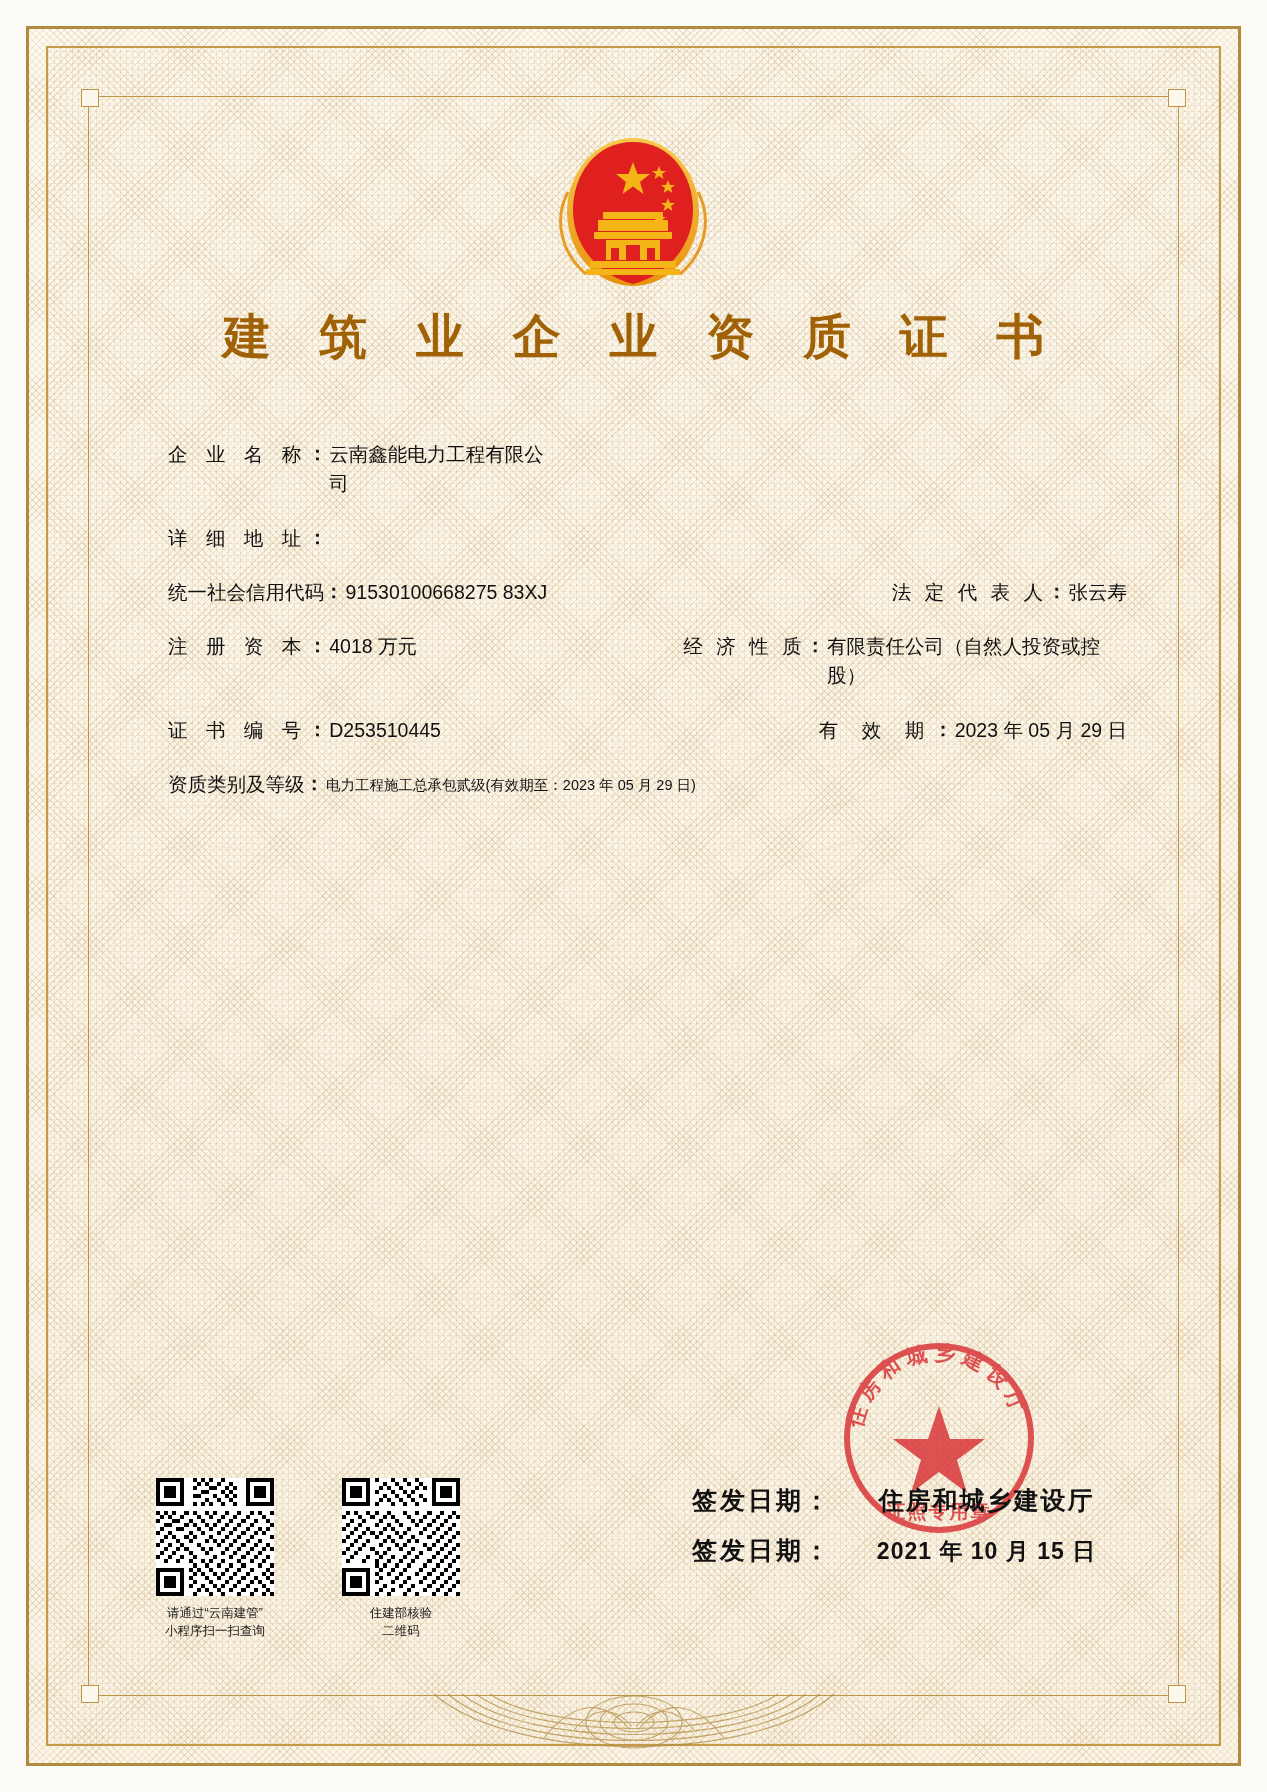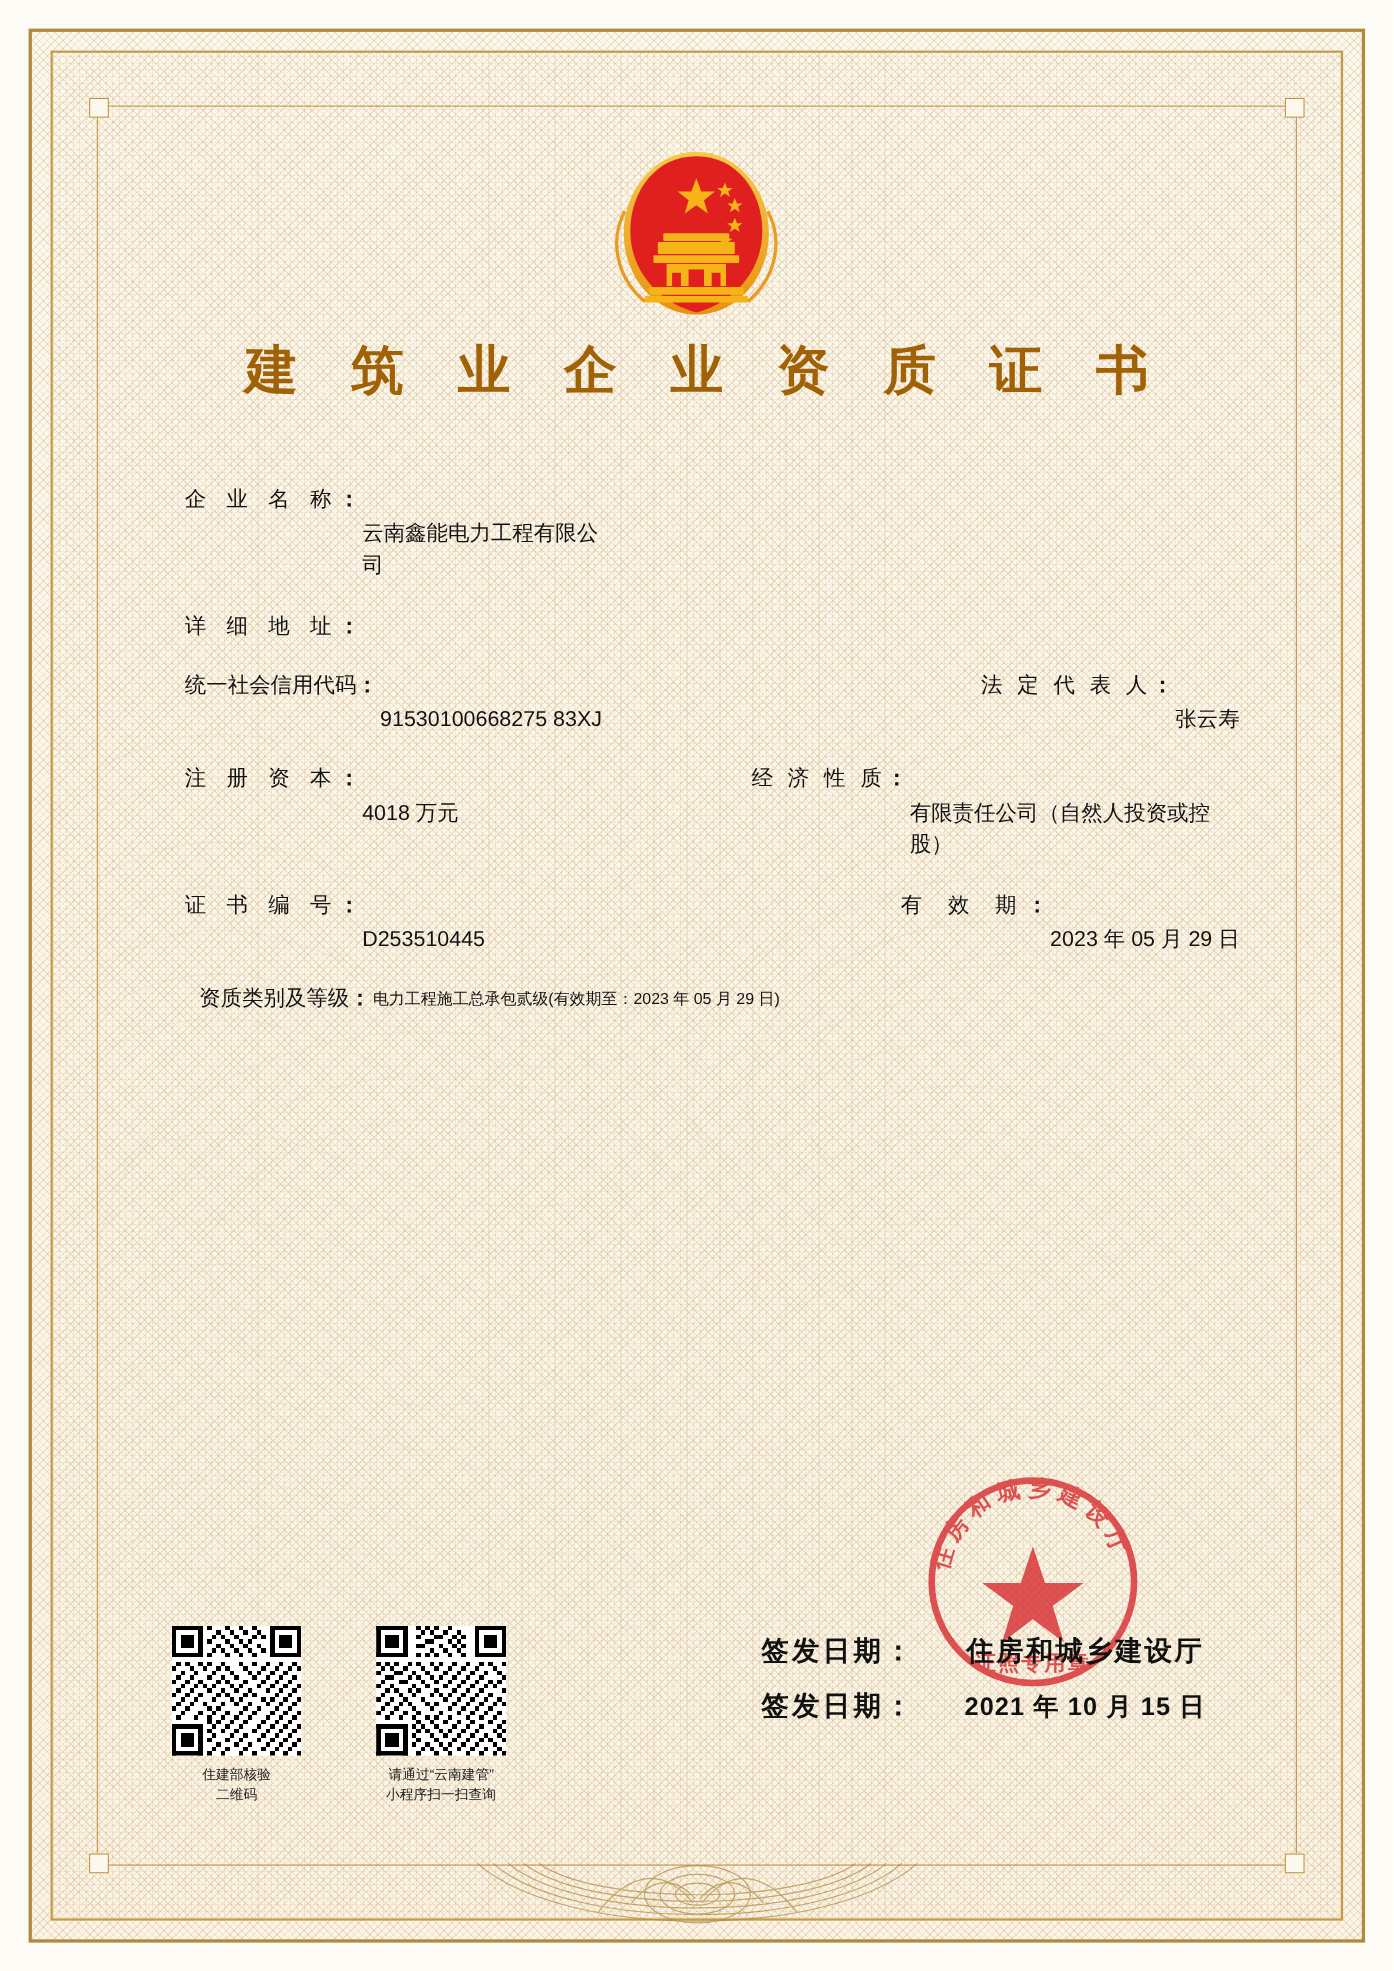--- a/index.html
+++ b/index.html
@@ -141,26 +141,25 @@
   }
   .lbl.w7 { letter-spacing: 6.5px; }
   .lbl.w5 { letter-spacing: 5px; }
   .lbl.w4 { letter-spacing: 4px; }
   .lbl.w0 { letter-spacing: 0px; }
   .colon { font-weight: bold; margin: 0 2px 0 0; }
   .val {
     font-weight: normal;
     line-height: 1.5;
     font-size: 19.5px;
-    margin-top: 31px;
   }
   .val.small { font-size: 17px; }
   .row.wide .val { font-size: 18.5px; }
 
-  .row-qual { margin-top: 6px; padding-left: 13px; }
+  .row-qual { margin-top: 6px; }
   .qual-val {
     font-size: 14.5px;
     line-height: 1.6;
     padding-top: 4px;
   }
 
   
   .footer {
     position: absolute;
     left: 40px; right: 20px; bottom: 42px;
@@ -382,248 +381,20 @@
           <span class="colon">：</span>
           <span class="qual-val">电力工程施工总承包贰级(有效期至：2023 年 05 月 29 日)</span>
         </div>
       </div>
 
     </div>
 
     <div class="footer">
 
       <div class="qr-group">
-
-        <div class="qr-item">
-          <div class="qr-box">
-            <svg width="118" height="118" viewBox="0 0 29 29" shape-rendering="crispEdges" xmlns="http://www.w3.org/2000/svg">
-              <rect width="29" height="29" fill="#fff"></rect>
-              <g fill="#000">
-                <rect x="0" y="0" width="7" height="1"></rect>
-                  <rect x="0" y="6" width="7" height="1"></rect>
-                <rect x="0" y="0" width="1" height="7"></rect>
-                  <rect x="6" y="0" width="1" height="7"></rect>
-                <rect x="2" y="2" width="3" height="3"></rect>
-                <rect x="22" y="0" width="7" height="1"></rect>
-                  <rect x="22" y="6" width="7" height="1"></rect>
-                <rect x="22" y="0" width="1" height="7"></rect>
-                  <rect x="28" y="0" width="1" height="7"></rect>
-                <rect x="24" y="2" width="3" height="3"></rect>
-                <rect x="0" y="22" width="7" height="1"></rect>
-                  <rect x="0" y="28" width="7" height="1"></rect>
-                <rect x="0" y="22" width="1" height="7"></rect>
-                  <rect x="6" y="22" width="1" height="7"></rect>
-                <rect x="2" y="24" width="3" height="3"></rect>
-                <rect x="8" y="0" width="1" height="1"></rect>
-                  <rect x="12" y="0" width="1" height="1"></rect>
-                  <rect x="15" y="0" width="1" height="1"></rect>
-                  <rect x="18" y="0" width="1" height="1"></rect>
-                <rect x="10" y="1" width="1" height="1"></rect>
-                  <rect x="13" y="1" width="1" height="1"></rect>
-                  <rect x="16" y="1" width="1" height="1"></rect>
-                  <rect x="19" y="1" width="1" height="1"></rect>
-                <rect x="9" y="2" width="1" height="1"></rect>
-                  <rect x="11" y="2" width="1" height="1"></rect>
-                  <rect x="14" y="2" width="1" height="1"></rect>
-                  <rect x="18" y="2" width="1" height="1"></rect>
-                  <rect x="20" y="2" width="1" height="1"></rect>
-                <rect x="8" y="3" width="1" height="1"></rect>
-                  <rect x="12" y="3" width="1" height="1"></rect>
-                  <rect x="15" y="3" width="1" height="1"></rect>
-                  <rect x="17" y="3" width="1" height="1"></rect>
-                <rect x="10" y="4" width="1" height="1"></rect>
-                  <rect x="13" y="4" width="1" height="1"></rect>
-                  <rect x="16" y="4" width="1" height="1"></rect>
-                  <rect x="19" y="4" width="1" height="1"></rect>
-                <rect x="9" y="5" width="1" height="1"></rect>
-                  <rect x="11" y="5" width="1" height="1"></rect>
-                  <rect x="14" y="5" width="1" height="1"></rect>
-                  <rect x="17" y="5" width="1" height="1"></rect>
-                  <rect x="20" y="5" width="1" height="1"></rect>
-                <rect x="8" y="6" width="1" height="1"></rect>
-                  <rect x="12" y="6" width="1" height="1"></rect>
-                  <rect x="15" y="6" width="1" height="1"></rect>
-                  <rect x="18" y="6" width="1" height="1"></rect>
-                <rect x="1" y="8" width="1" height="1"></rect>
-                  <rect x="3" y="8" width="1" height="1"></rect>
-                  <rect x="6" y="8" width="1" height="1"></rect>
-                <rect x="8" y="8" width="1" height="1"></rect>
-                  <rect x="11" y="8" width="1" height="1"></rect>
-                  <rect x="15" y="8" width="1" height="1"></rect>
-                  <rect x="18" y="8" width="1" height="1"></rect>
-                <rect x="21" y="8" width="1" height="1"></rect>
-                  <rect x="24" y="8" width="1" height="1"></rect>
-                  <rect x="27" y="8" width="1" height="1"></rect>
-                <rect x="0" y="9" width="1" height="1"></rect>
-                  <rect x="4" y="9" width="1" height="1"></rect>
-                  <rect x="7" y="9" width="1" height="1"></rect>
-                <rect x="10" y="9" width="1" height="1"></rect>
-                  <rect x="12" y="9" width="1" height="1"></rect>
-                  <rect x="16" y="9" width="1" height="1"></rect>
-                  <rect x="20" y="9" width="1" height="1"></rect>
-                <rect x="23" y="9" width="1" height="1"></rect>
-                  <rect x="26" y="9" width="1" height="1"></rect>
-                  <rect x="28" y="9" width="1" height="1"></rect>
-                <rect x="2" y="10" width="1" height="1"></rect>
-                  <rect x="5" y="10" width="1" height="1"></rect>
-                <rect x="9" y="10" width="1" height="1"></rect>
-                  <rect x="13" y="10" width="1" height="1"></rect>
-                  <rect x="17" y="10" width="1" height="1"></rect>
-                  <rect x="19" y="10" width="1" height="1"></rect>
-                <rect x="22" y="10" width="1" height="1"></rect>
-                  <rect x="25" y="10" width="1" height="1"></rect>
-                <rect x="1" y="11" width="1" height="1"></rect>
-                  <rect x="4" y="11" width="1" height="1"></rect>
-                  <rect x="8" y="11" width="1" height="1"></rect>
-                <rect x="11" y="11" width="1" height="1"></rect>
-                  <rect x="14" y="11" width="1" height="1"></rect>
-                  <rect x="18" y="11" width="1" height="1"></rect>
-                  <rect x="21" y="11" width="1" height="1"></rect>
-                <rect x="24" y="11" width="1" height="1"></rect>
-                  <rect x="27" y="11" width="1" height="1"></rect>
-                <rect x="0" y="12" width="1" height="1"></rect>
-                  <rect x="3" y="12" width="1" height="1"></rect>
-                  <rect x="6" y="12" width="1" height="1"></rect>
-                <rect x="10" y="12" width="1" height="1"></rect>
-                  <rect x="12" y="12" width="1" height="1"></rect>
-                  <rect x="16" y="12" width="1" height="1"></rect>
-                  <rect x="20" y="12" width="1" height="1"></rect>
-                <rect x="23" y="12" width="1" height="1"></rect>
-                  <rect x="26" y="12" width="1" height="1"></rect>
-                <rect x="2" y="13" width="1" height="1"></rect>
-                  <rect x="5" y="13" width="1" height="1"></rect>
-                  <rect x="7" y="13" width="1" height="1"></rect>
-                <rect x="9" y="13" width="1" height="1"></rect>
-                  <rect x="13" y="13" width="1" height="1"></rect>
-                  <rect x="15" y="13" width="1" height="1"></rect>
-                  <rect x="19" y="13" width="1" height="1"></rect>
-                <rect x="22" y="13" width="1" height="1"></rect>
-                  <rect x="25" y="13" width="1" height="1"></rect>
-                  <rect x="28" y="13" width="1" height="1"></rect>
-                <rect x="1" y="14" width="1" height="1"></rect>
-                  <rect x="4" y="14" width="1" height="1"></rect>
-                  <rect x="8" y="14" width="1" height="1"></rect>
-                <rect x="11" y="14" width="1" height="1"></rect>
-                  <rect x="14" y="14" width="1" height="1"></rect>
-                  <rect x="17" y="14" width="1" height="1"></rect>
-                  <rect x="21" y="14" width="1" height="1"></rect>
-                <rect x="24" y="14" width="1" height="1"></rect>
-                  <rect x="27" y="14" width="1" height="1"></rect>
-                <rect x="0" y="15" width="1" height="1"></rect>
-                  <rect x="3" y="15" width="1" height="1"></rect>
-                  <rect x="6" y="15" width="1" height="1"></rect>
-                <rect x="10" y="15" width="1" height="1"></rect>
-                  <rect x="12" y="15" width="1" height="1"></rect>
-                  <rect x="16" y="15" width="1" height="1"></rect>
-                  <rect x="18" y="15" width="1" height="1"></rect>
-                <rect x="23" y="15" width="1" height="1"></rect>
-                  <rect x="26" y="15" width="1" height="1"></rect>
-                <rect x="2" y="16" width="1" height="1"></rect>
-                  <rect x="5" y="16" width="1" height="1"></rect>
-                  <rect x="9" y="16" width="1" height="1"></rect>
-                <rect x="13" y="16" width="1" height="1"></rect>
-                  <rect x="15" y="16" width="1" height="1"></rect>
-                  <rect x="20" y="16" width="1" height="1"></rect>
-                  <rect x="22" y="16" width="1" height="1"></rect>
-                <rect x="25" y="16" width="1" height="1"></rect>
-                  <rect x="28" y="16" width="1" height="1"></rect>
-                <rect x="1" y="17" width="1" height="1"></rect>
-                  <rect x="4" y="17" width="1" height="1"></rect>
-                  <rect x="7" y="17" width="1" height="1"></rect>
-                <rect x="11" y="17" width="1" height="1"></rect>
-                  <rect x="14" y="17" width="1" height="1"></rect>
-                  <rect x="17" y="17" width="1" height="1"></rect>
-                  <rect x="21" y="17" width="1" height="1"></rect>
-                <rect x="24" y="17" width="1" height="1"></rect>
-                  <rect x="27" y="17" width="1" height="1"></rect>
-                <rect x="0" y="18" width="1" height="1"></rect>
-                  <rect x="3" y="18" width="1" height="1"></rect>
-                  <rect x="8" y="18" width="1" height="1"></rect>
-                <rect x="10" y="18" width="1" height="1"></rect>
-                  <rect x="16" y="18" width="1" height="1"></rect>
-                  <rect x="19" y="18" width="1" height="1"></rect>
-                  <rect x="23" y="18" width="1" height="1"></rect>
-                <rect x="26" y="18" width="1" height="1"></rect>
-                <rect x="2" y="19" width="1" height="1"></rect>
-                  <rect x="6" y="19" width="1" height="1"></rect>
-                  <rect x="9" y="19" width="1" height="1"></rect>
-                <rect x="12" y="19" width="1" height="1"></rect>
-                  <rect x="15" y="19" width="1" height="1"></rect>
-                  <rect x="18" y="19" width="1" height="1"></rect>
-                  <rect x="22" y="19" width="1" height="1"></rect>
-                <rect x="25" y="19" width="1" height="1"></rect>
-                  <rect x="28" y="19" width="1" height="1"></rect>
-                <rect x="1" y="20" width="1" height="1"></rect>
-                  <rect x="5" y="20" width="1" height="1"></rect>
-                  <rect x="8" y="20" width="1" height="1"></rect>
-                <rect x="11" y="20" width="1" height="1"></rect>
-                  <rect x="14" y="20" width="1" height="1"></rect>
-                  <rect x="17" y="20" width="1" height="1"></rect>
-                  <rect x="21" y="20" width="1" height="1"></rect>
-                <rect x="24" y="20" width="1" height="1"></rect>
-                  <rect x="27" y="20" width="1" height="1"></rect>
-                <rect x="8" y="21" width="1" height="1"></rect>
-                  <rect x="10" y="21" width="1" height="1"></rect>
-                  <rect x="13" y="21" width="1" height="1"></rect>
-                  <rect x="16" y="21" width="1" height="1"></rect>
-                <rect x="20" y="21" width="1" height="1"></rect>
-                  <rect x="23" y="21" width="1" height="1"></rect>
-                  <rect x="26" y="21" width="1" height="1"></rect>
-                <rect x="9" y="22" width="1" height="1"></rect>
-                  <rect x="12" y="22" width="1" height="1"></rect>
-                  <rect x="15" y="22" width="1" height="1"></rect>
-                  <rect x="19" y="22" width="1" height="1"></rect>
-                <rect x="22" y="22" width="1" height="1"></rect>
-                  <rect x="25" y="22" width="1" height="1"></rect>
-                  <rect x="28" y="22" width="1" height="1"></rect>
-                <rect x="8" y="23" width="1" height="1"></rect>
-                  <rect x="11" y="23" width="1" height="1"></rect>
-                  <rect x="14" y="23" width="1" height="1"></rect>
-                  <rect x="18" y="23" width="1" height="1"></rect>
-                <rect x="21" y="23" width="1" height="1"></rect>
-                  <rect x="24" y="23" width="1" height="1"></rect>
-                  <rect x="27" y="23" width="1" height="1"></rect>
-                <rect x="9" y="24" width="1" height="1"></rect>
-                  <rect x="13" y="24" width="1" height="1"></rect>
-                  <rect x="16" y="24" width="1" height="1"></rect>
-                  <rect x="20" y="24" width="1" height="1"></rect>
-                <rect x="23" y="24" width="1" height="1"></rect>
-                  <rect x="26" y="24" width="1" height="1"></rect>
-                <rect x="8" y="25" width="1" height="1"></rect>
-                  <rect x="12" y="25" width="1" height="1"></rect>
-                  <rect x="15" y="25" width="1" height="1"></rect>
-                  <rect x="19" y="25" width="1" height="1"></rect>
-                <rect x="22" y="25" width="1" height="1"></rect>
-                  <rect x="25" y="25" width="1" height="1"></rect>
-                  <rect x="28" y="25" width="1" height="1"></rect>
-                <rect x="10" y="26" width="1" height="1"></rect>
-                  <rect x="14" y="26" width="1" height="1"></rect>
-                  <rect x="17" y="26" width="1" height="1"></rect>
-                  <rect x="21" y="26" width="1" height="1"></rect>
-                <rect x="24" y="26" width="1" height="1"></rect>
-                  <rect x="27" y="26" width="1" height="1"></rect>
-                <rect x="9" y="27" width="1" height="1"></rect>
-                  <rect x="12" y="27" width="1" height="1"></rect>
-                  <rect x="16" y="27" width="1" height="1"></rect>
-                  <rect x="20" y="27" width="1" height="1"></rect>
-                <rect x="23" y="27" width="1" height="1"></rect>
-                  <rect x="26" y="27" width="1" height="1"></rect>
-                <rect x="8" y="28" width="1" height="1"></rect>
-                  <rect x="11" y="28" width="1" height="1"></rect>
-                  <rect x="15" y="28" width="1" height="1"></rect>
-                  <rect x="18" y="28" width="1" height="1"></rect>
-                <rect x="22" y="28" width="1" height="1"></rect>
-                  <rect x="25" y="28" width="1" height="1"></rect>
-                  <rect x="28" y="28" width="1" height="1"></rect>
-              </g>
-            </svg>
-          </div>
-          <div class="qr-cap">住建部核验</div>
-          <div class="qr-cap">二维码</div>
-        </div>
 
         <div class="qr-item">
           <div class="qr-box">
             <svg width="118" height="118" viewBox="0 0 29 29" shape-rendering="crispEdges" xmlns="http://www.w3.org/2000/svg">
               <rect width="29" height="29" fill="#fff"></rect>
               <g fill="#000">
                 <rect x="0" y="0" width="7" height="1"></rect>
                   <rect x="0" y="6" width="7" height="1"></rect>
                 <rect x="0" y="0" width="1" height="7"></rect>
                   <rect x="6" y="0" width="1" height="7"></rect>
@@ -847,20 +618,248 @@
                   <rect x="20" y="28" width="1" height="1"></rect>
                 <rect x="23" y="28" width="1" height="1"></rect>
                   <rect x="26" y="28" width="1" height="1"></rect>
                   <rect x="28" y="28" width="1" height="1"></rect>
               </g>
             </svg>
           </div>
           <div class="qr-cap">请通过“云南建管”</div>
           <div class="qr-cap">小程序扫一扫查询</div>
         </div>
+
+        <div class="qr-item">
+          <div class="qr-box">
+            <svg width="118" height="118" viewBox="0 0 29 29" shape-rendering="crispEdges" xmlns="http://www.w3.org/2000/svg">
+              <rect width="29" height="29" fill="#fff"></rect>
+              <g fill="#000">
+                <rect x="0" y="0" width="7" height="1"></rect>
+                  <rect x="0" y="6" width="7" height="1"></rect>
+                <rect x="0" y="0" width="1" height="7"></rect>
+                  <rect x="6" y="0" width="1" height="7"></rect>
+                <rect x="2" y="2" width="3" height="3"></rect>
+                <rect x="22" y="0" width="7" height="1"></rect>
+                  <rect x="22" y="6" width="7" height="1"></rect>
+                <rect x="22" y="0" width="1" height="7"></rect>
+                  <rect x="28" y="0" width="1" height="7"></rect>
+                <rect x="24" y="2" width="3" height="3"></rect>
+                <rect x="0" y="22" width="7" height="1"></rect>
+                  <rect x="0" y="28" width="7" height="1"></rect>
+                <rect x="0" y="22" width="1" height="7"></rect>
+                  <rect x="6" y="22" width="1" height="7"></rect>
+                <rect x="2" y="24" width="3" height="3"></rect>
+                <rect x="8" y="0" width="1" height="1"></rect>
+                  <rect x="12" y="0" width="1" height="1"></rect>
+                  <rect x="15" y="0" width="1" height="1"></rect>
+                  <rect x="18" y="0" width="1" height="1"></rect>
+                <rect x="10" y="1" width="1" height="1"></rect>
+                  <rect x="13" y="1" width="1" height="1"></rect>
+                  <rect x="16" y="1" width="1" height="1"></rect>
+                  <rect x="19" y="1" width="1" height="1"></rect>
+                <rect x="9" y="2" width="1" height="1"></rect>
+                  <rect x="11" y="2" width="1" height="1"></rect>
+                  <rect x="14" y="2" width="1" height="1"></rect>
+                  <rect x="18" y="2" width="1" height="1"></rect>
+                  <rect x="20" y="2" width="1" height="1"></rect>
+                <rect x="8" y="3" width="1" height="1"></rect>
+                  <rect x="12" y="3" width="1" height="1"></rect>
+                  <rect x="15" y="3" width="1" height="1"></rect>
+                  <rect x="17" y="3" width="1" height="1"></rect>
+                <rect x="10" y="4" width="1" height="1"></rect>
+                  <rect x="13" y="4" width="1" height="1"></rect>
+                  <rect x="16" y="4" width="1" height="1"></rect>
+                  <rect x="19" y="4" width="1" height="1"></rect>
+                <rect x="9" y="5" width="1" height="1"></rect>
+                  <rect x="11" y="5" width="1" height="1"></rect>
+                  <rect x="14" y="5" width="1" height="1"></rect>
+                  <rect x="17" y="5" width="1" height="1"></rect>
+                  <rect x="20" y="5" width="1" height="1"></rect>
+                <rect x="8" y="6" width="1" height="1"></rect>
+                  <rect x="12" y="6" width="1" height="1"></rect>
+                  <rect x="15" y="6" width="1" height="1"></rect>
+                  <rect x="18" y="6" width="1" height="1"></rect>
+                <rect x="1" y="8" width="1" height="1"></rect>
+                  <rect x="3" y="8" width="1" height="1"></rect>
+                  <rect x="6" y="8" width="1" height="1"></rect>
+                <rect x="8" y="8" width="1" height="1"></rect>
+                  <rect x="11" y="8" width="1" height="1"></rect>
+                  <rect x="15" y="8" width="1" height="1"></rect>
+                  <rect x="18" y="8" width="1" height="1"></rect>
+                <rect x="21" y="8" width="1" height="1"></rect>
+                  <rect x="24" y="8" width="1" height="1"></rect>
+                  <rect x="27" y="8" width="1" height="1"></rect>
+                <rect x="0" y="9" width="1" height="1"></rect>
+                  <rect x="4" y="9" width="1" height="1"></rect>
+                  <rect x="7" y="9" width="1" height="1"></rect>
+                <rect x="10" y="9" width="1" height="1"></rect>
+                  <rect x="12" y="9" width="1" height="1"></rect>
+                  <rect x="16" y="9" width="1" height="1"></rect>
+                  <rect x="20" y="9" width="1" height="1"></rect>
+                <rect x="23" y="9" width="1" height="1"></rect>
+                  <rect x="26" y="9" width="1" height="1"></rect>
+                  <rect x="28" y="9" width="1" height="1"></rect>
+                <rect x="2" y="10" width="1" height="1"></rect>
+                  <rect x="5" y="10" width="1" height="1"></rect>
+                <rect x="9" y="10" width="1" height="1"></rect>
+                  <rect x="13" y="10" width="1" height="1"></rect>
+                  <rect x="17" y="10" width="1" height="1"></rect>
+                  <rect x="19" y="10" width="1" height="1"></rect>
+                <rect x="22" y="10" width="1" height="1"></rect>
+                  <rect x="25" y="10" width="1" height="1"></rect>
+                <rect x="1" y="11" width="1" height="1"></rect>
+                  <rect x="4" y="11" width="1" height="1"></rect>
+                  <rect x="8" y="11" width="1" height="1"></rect>
+                <rect x="11" y="11" width="1" height="1"></rect>
+                  <rect x="14" y="11" width="1" height="1"></rect>
+                  <rect x="18" y="11" width="1" height="1"></rect>
+                  <rect x="21" y="11" width="1" height="1"></rect>
+                <rect x="24" y="11" width="1" height="1"></rect>
+                  <rect x="27" y="11" width="1" height="1"></rect>
+                <rect x="0" y="12" width="1" height="1"></rect>
+                  <rect x="3" y="12" width="1" height="1"></rect>
+                  <rect x="6" y="12" width="1" height="1"></rect>
+                <rect x="10" y="12" width="1" height="1"></rect>
+                  <rect x="12" y="12" width="1" height="1"></rect>
+                  <rect x="16" y="12" width="1" height="1"></rect>
+                  <rect x="20" y="12" width="1" height="1"></rect>
+                <rect x="23" y="12" width="1" height="1"></rect>
+                  <rect x="26" y="12" width="1" height="1"></rect>
+                <rect x="2" y="13" width="1" height="1"></rect>
+                  <rect x="5" y="13" width="1" height="1"></rect>
+                  <rect x="7" y="13" width="1" height="1"></rect>
+                <rect x="9" y="13" width="1" height="1"></rect>
+                  <rect x="13" y="13" width="1" height="1"></rect>
+                  <rect x="15" y="13" width="1" height="1"></rect>
+                  <rect x="19" y="13" width="1" height="1"></rect>
+                <rect x="22" y="13" width="1" height="1"></rect>
+                  <rect x="25" y="13" width="1" height="1"></rect>
+                  <rect x="28" y="13" width="1" height="1"></rect>
+                <rect x="1" y="14" width="1" height="1"></rect>
+                  <rect x="4" y="14" width="1" height="1"></rect>
+                  <rect x="8" y="14" width="1" height="1"></rect>
+                <rect x="11" y="14" width="1" height="1"></rect>
+                  <rect x="14" y="14" width="1" height="1"></rect>
+                  <rect x="17" y="14" width="1" height="1"></rect>
+                  <rect x="21" y="14" width="1" height="1"></rect>
+                <rect x="24" y="14" width="1" height="1"></rect>
+                  <rect x="27" y="14" width="1" height="1"></rect>
+                <rect x="0" y="15" width="1" height="1"></rect>
+                  <rect x="3" y="15" width="1" height="1"></rect>
+                  <rect x="6" y="15" width="1" height="1"></rect>
+                <rect x="10" y="15" width="1" height="1"></rect>
+                  <rect x="12" y="15" width="1" height="1"></rect>
+                  <rect x="16" y="15" width="1" height="1"></rect>
+                  <rect x="18" y="15" width="1" height="1"></rect>
+                <rect x="23" y="15" width="1" height="1"></rect>
+                  <rect x="26" y="15" width="1" height="1"></rect>
+                <rect x="2" y="16" width="1" height="1"></rect>
+                  <rect x="5" y="16" width="1" height="1"></rect>
+                  <rect x="9" y="16" width="1" height="1"></rect>
+                <rect x="13" y="16" width="1" height="1"></rect>
+                  <rect x="15" y="16" width="1" height="1"></rect>
+                  <rect x="20" y="16" width="1" height="1"></rect>
+                  <rect x="22" y="16" width="1" height="1"></rect>
+                <rect x="25" y="16" width="1" height="1"></rect>
+                  <rect x="28" y="16" width="1" height="1"></rect>
+                <rect x="1" y="17" width="1" height="1"></rect>
+                  <rect x="4" y="17" width="1" height="1"></rect>
+                  <rect x="7" y="17" width="1" height="1"></rect>
+                <rect x="11" y="17" width="1" height="1"></rect>
+                  <rect x="14" y="17" width="1" height="1"></rect>
+                  <rect x="17" y="17" width="1" height="1"></rect>
+                  <rect x="21" y="17" width="1" height="1"></rect>
+                <rect x="24" y="17" width="1" height="1"></rect>
+                  <rect x="27" y="17" width="1" height="1"></rect>
+                <rect x="0" y="18" width="1" height="1"></rect>
+                  <rect x="3" y="18" width="1" height="1"></rect>
+                  <rect x="8" y="18" width="1" height="1"></rect>
+                <rect x="10" y="18" width="1" height="1"></rect>
+                  <rect x="16" y="18" width="1" height="1"></rect>
+                  <rect x="19" y="18" width="1" height="1"></rect>
+                  <rect x="23" y="18" width="1" height="1"></rect>
+                <rect x="26" y="18" width="1" height="1"></rect>
+                <rect x="2" y="19" width="1" height="1"></rect>
+                  <rect x="6" y="19" width="1" height="1"></rect>
+                  <rect x="9" y="19" width="1" height="1"></rect>
+                <rect x="12" y="19" width="1" height="1"></rect>
+                  <rect x="15" y="19" width="1" height="1"></rect>
+                  <rect x="18" y="19" width="1" height="1"></rect>
+                  <rect x="22" y="19" width="1" height="1"></rect>
+                <rect x="25" y="19" width="1" height="1"></rect>
+                  <rect x="28" y="19" width="1" height="1"></rect>
+                <rect x="1" y="20" width="1" height="1"></rect>
+                  <rect x="5" y="20" width="1" height="1"></rect>
+                  <rect x="8" y="20" width="1" height="1"></rect>
+                <rect x="11" y="20" width="1" height="1"></rect>
+                  <rect x="14" y="20" width="1" height="1"></rect>
+                  <rect x="17" y="20" width="1" height="1"></rect>
+                  <rect x="21" y="20" width="1" height="1"></rect>
+                <rect x="24" y="20" width="1" height="1"></rect>
+                  <rect x="27" y="20" width="1" height="1"></rect>
+                <rect x="8" y="21" width="1" height="1"></rect>
+                  <rect x="10" y="21" width="1" height="1"></rect>
+                  <rect x="13" y="21" width="1" height="1"></rect>
+                  <rect x="16" y="21" width="1" height="1"></rect>
+                <rect x="20" y="21" width="1" height="1"></rect>
+                  <rect x="23" y="21" width="1" height="1"></rect>
+                  <rect x="26" y="21" width="1" height="1"></rect>
+                <rect x="9" y="22" width="1" height="1"></rect>
+                  <rect x="12" y="22" width="1" height="1"></rect>
+                  <rect x="15" y="22" width="1" height="1"></rect>
+                  <rect x="19" y="22" width="1" height="1"></rect>
+                <rect x="22" y="22" width="1" height="1"></rect>
+                  <rect x="25" y="22" width="1" height="1"></rect>
+                  <rect x="28" y="22" width="1" height="1"></rect>
+                <rect x="8" y="23" width="1" height="1"></rect>
+                  <rect x="11" y="23" width="1" height="1"></rect>
+                  <rect x="14" y="23" width="1" height="1"></rect>
+                  <rect x="18" y="23" width="1" height="1"></rect>
+                <rect x="21" y="23" width="1" height="1"></rect>
+                  <rect x="24" y="23" width="1" height="1"></rect>
+                  <rect x="27" y="23" width="1" height="1"></rect>
+                <rect x="9" y="24" width="1" height="1"></rect>
+                  <rect x="13" y="24" width="1" height="1"></rect>
+                  <rect x="16" y="24" width="1" height="1"></rect>
+                  <rect x="20" y="24" width="1" height="1"></rect>
+                <rect x="23" y="24" width="1" height="1"></rect>
+                  <rect x="26" y="24" width="1" height="1"></rect>
+                <rect x="8" y="25" width="1" height="1"></rect>
+                  <rect x="12" y="25" width="1" height="1"></rect>
+                  <rect x="15" y="25" width="1" height="1"></rect>
+                  <rect x="19" y="25" width="1" height="1"></rect>
+                <rect x="22" y="25" width="1" height="1"></rect>
+                  <rect x="25" y="25" width="1" height="1"></rect>
+                  <rect x="28" y="25" width="1" height="1"></rect>
+                <rect x="10" y="26" width="1" height="1"></rect>
+                  <rect x="14" y="26" width="1" height="1"></rect>
+                  <rect x="17" y="26" width="1" height="1"></rect>
+                  <rect x="21" y="26" width="1" height="1"></rect>
+                <rect x="24" y="26" width="1" height="1"></rect>
+                  <rect x="27" y="26" width="1" height="1"></rect>
+                <rect x="9" y="27" width="1" height="1"></rect>
+                  <rect x="12" y="27" width="1" height="1"></rect>
+                  <rect x="16" y="27" width="1" height="1"></rect>
+                  <rect x="20" y="27" width="1" height="1"></rect>
+                <rect x="23" y="27" width="1" height="1"></rect>
+                  <rect x="26" y="27" width="1" height="1"></rect>
+                <rect x="8" y="28" width="1" height="1"></rect>
+                  <rect x="11" y="28" width="1" height="1"></rect>
+                  <rect x="15" y="28" width="1" height="1"></rect>
+                  <rect x="18" y="28" width="1" height="1"></rect>
+                <rect x="22" y="28" width="1" height="1"></rect>
+                  <rect x="25" y="28" width="1" height="1"></rect>
+                  <rect x="28" y="28" width="1" height="1"></rect>
+              </g>
+            </svg>
+          </div>
+          <div class="qr-cap">住建部核验</div>
+          <div class="qr-cap">二维码</div>
+        </div>
       </div>
 
       <div class="seal">
         <svg width="212" height="212" viewBox="0 0 212 212" xmlns="http://www.w3.org/2000/svg">
           <defs>
             <path id="ringpath" d="M 106,106 m -78,0 a 78,78 0 1,1 156,0 a 78,78 0 1,1 -156,0"></path>
           </defs>
           <g opacity="0.78">
             <circle cx="106" cy="106" r="92" fill="none" stroke="#d7262b" stroke-width="6"></circle>
             <text font-size="21" font-weight="bold" fill="#d7262b" font-family="'DejaVu Sans','Liberation Sans',sans-serif" letter-spacing="6">

